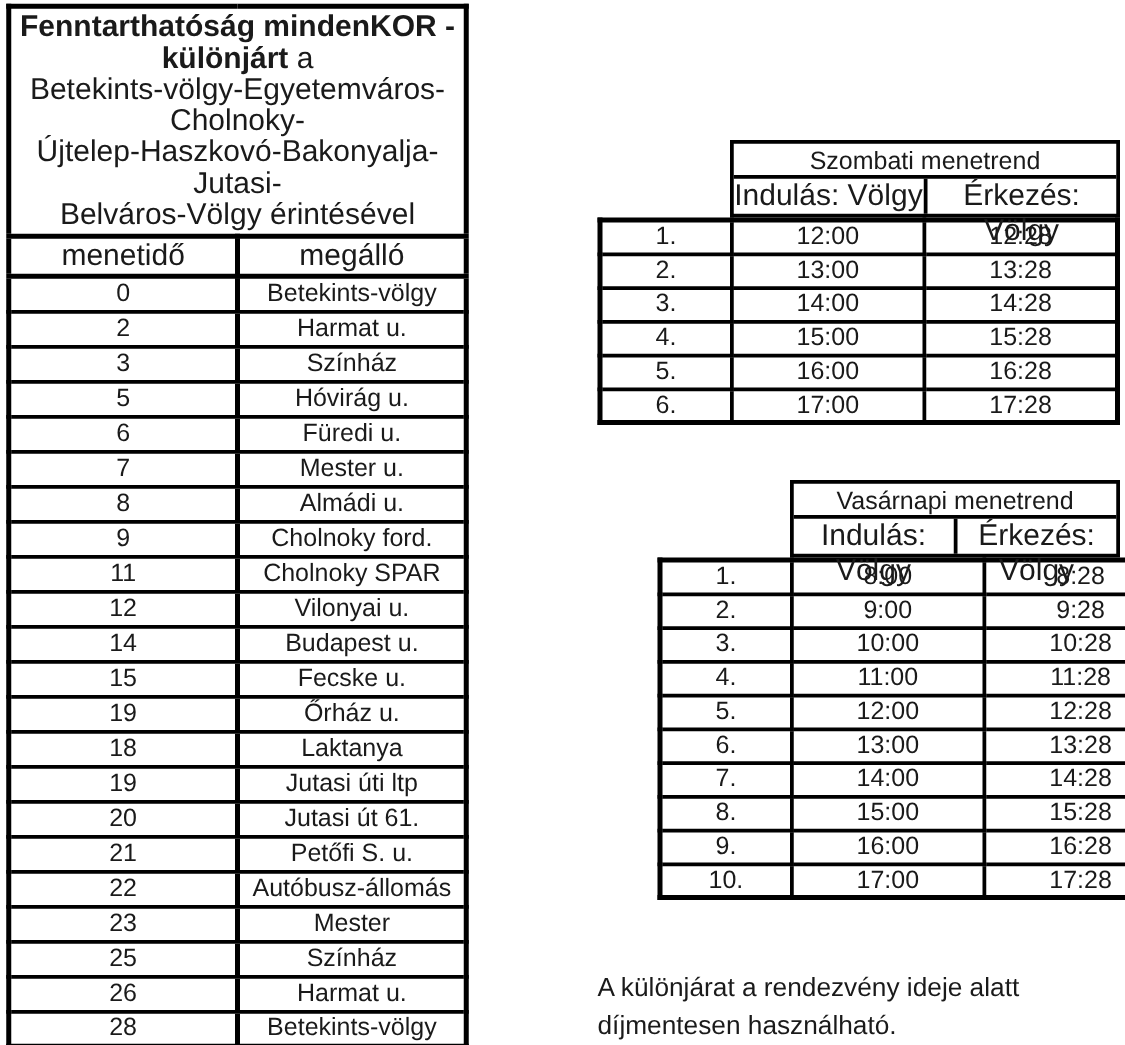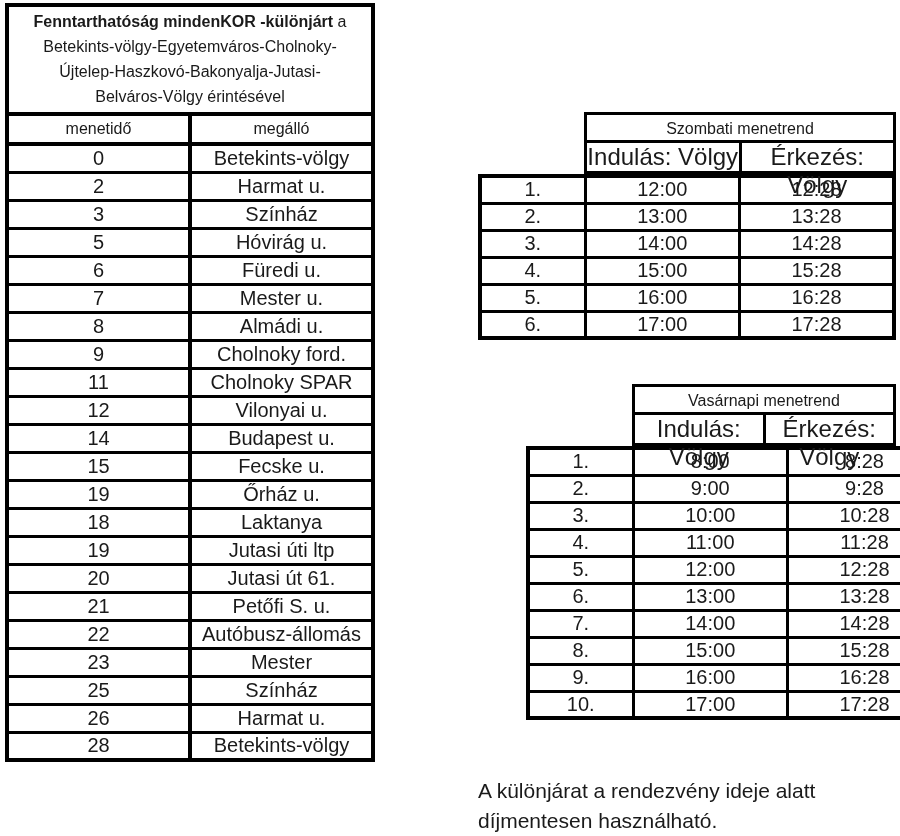--- a/index.html
+++ b/index.html
@@ -16,33 +16,33 @@
     border:4px solid #000;
   }
   #route-table td, #route-table th { border:3px solid #000; text-align:center; vertical-align:middle; }
   #route-title-cell {
     border-bottom:4px solid #000 !important;
     font-size:20px; line-height:25px; padding:2px 0 3px 0;
     font-weight:400;
   }
   #route-title-cell .b { font-weight:700; }
   #route-table thead th {
-    font-weight:400; font-size:16px; height:30px;
+    font-weight:400; font-size:24px; height:30px;
     border-bottom:4px solid #000;
   }
   #route-table .c0, #route-table th.col-time { width:110px; border-right:4px solid #000; }
   #route-table tbody td { height:28px; font-size:20px; }
 
   
   .tt { position:absolute; width:418px; }
   .tt-head {
     margin-left:106px; border:3px solid #000; background:#fff;
   }
   .tt-title {
-    text-align:center; font-size:16px; height:28px; line-height:28px;
+    text-align:center; font-size:20px; height:28px; line-height:28px;
     border-bottom:3px solid #000;
   }
   .tt-cols { display:flex; }
   .tt-cols .cell {
     flex:1; text-align:center; font-size:24px; height:28px; line-height:28px;
   }
   .tt-cols .cell + .cell { border-left:3px solid #000; }
   .tt-body { width:418px; border:4px solid #000; }
   .tt-body td { border:3px solid #000; text-align:center; font-size:20px; height:27px; vertical-align:middle; }
   .tt-body .c0 { width:104px; }

